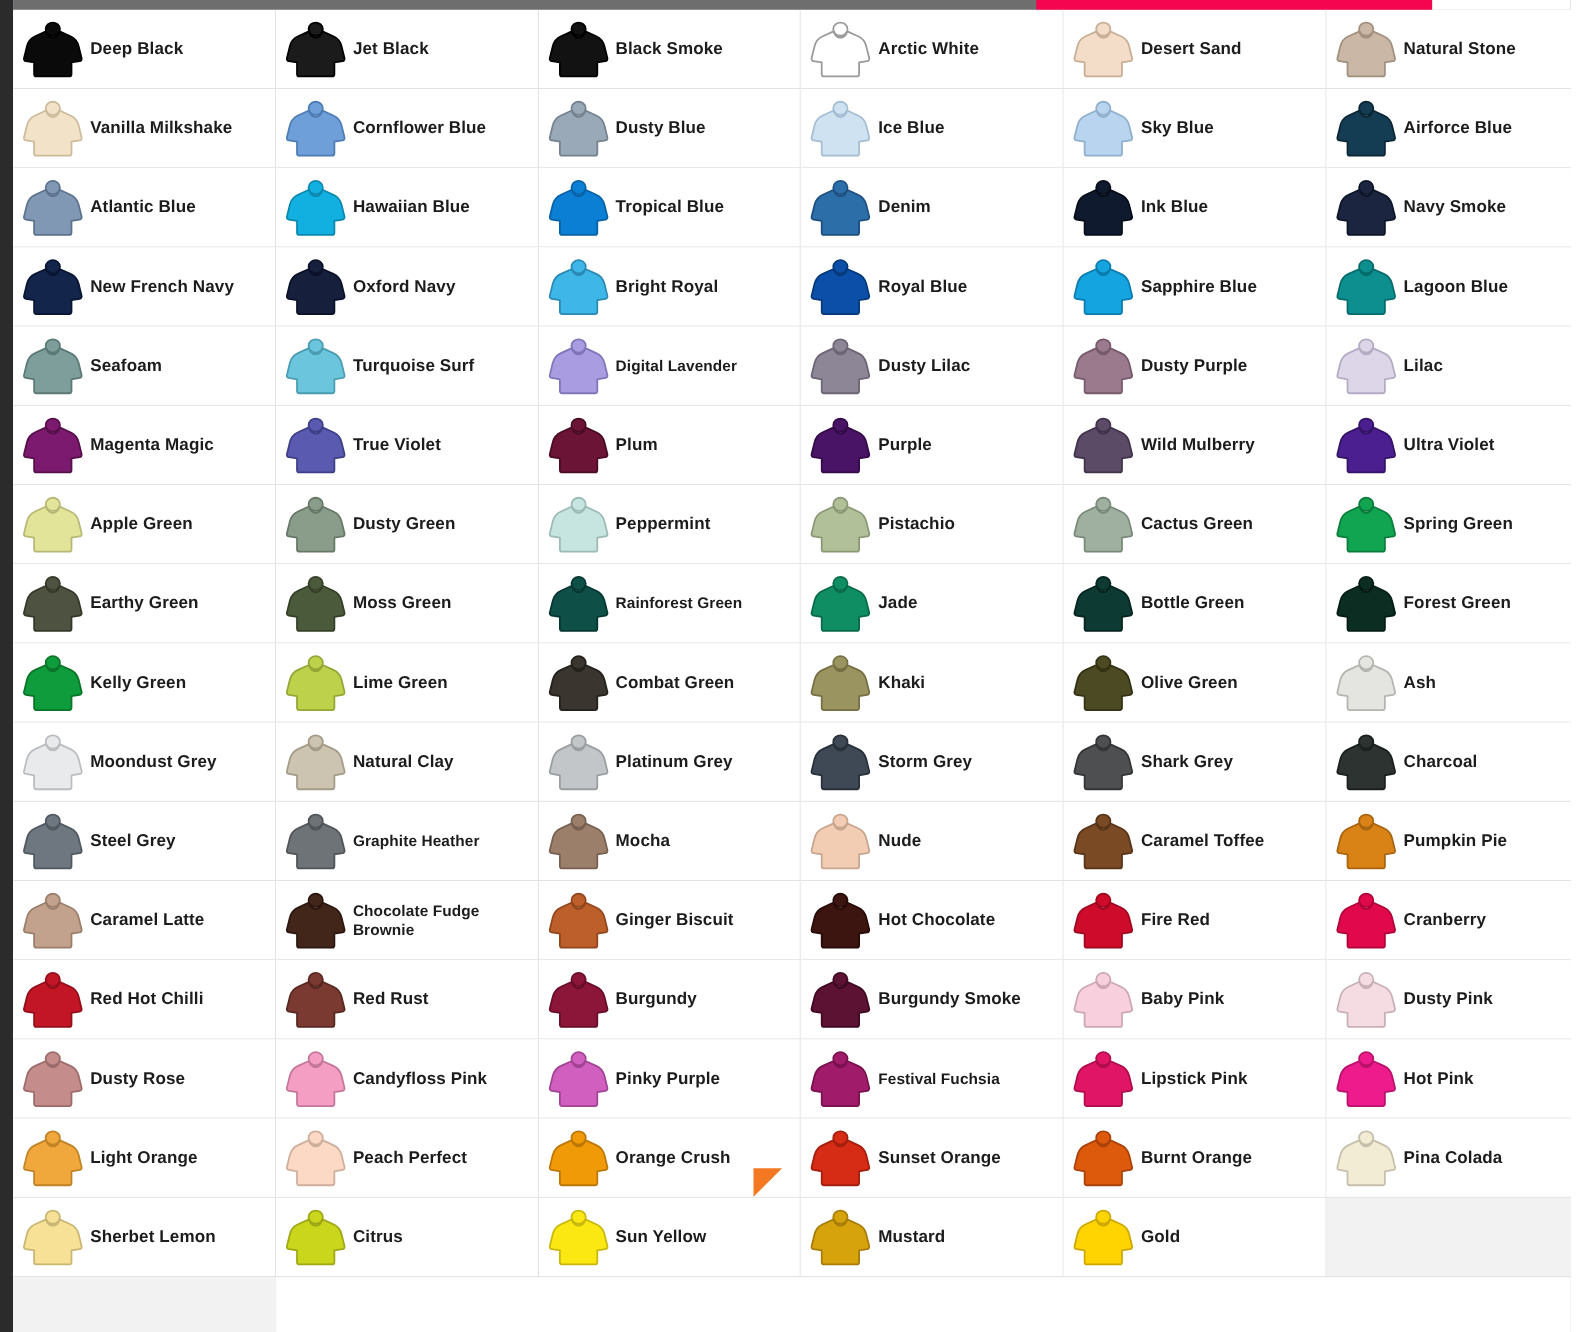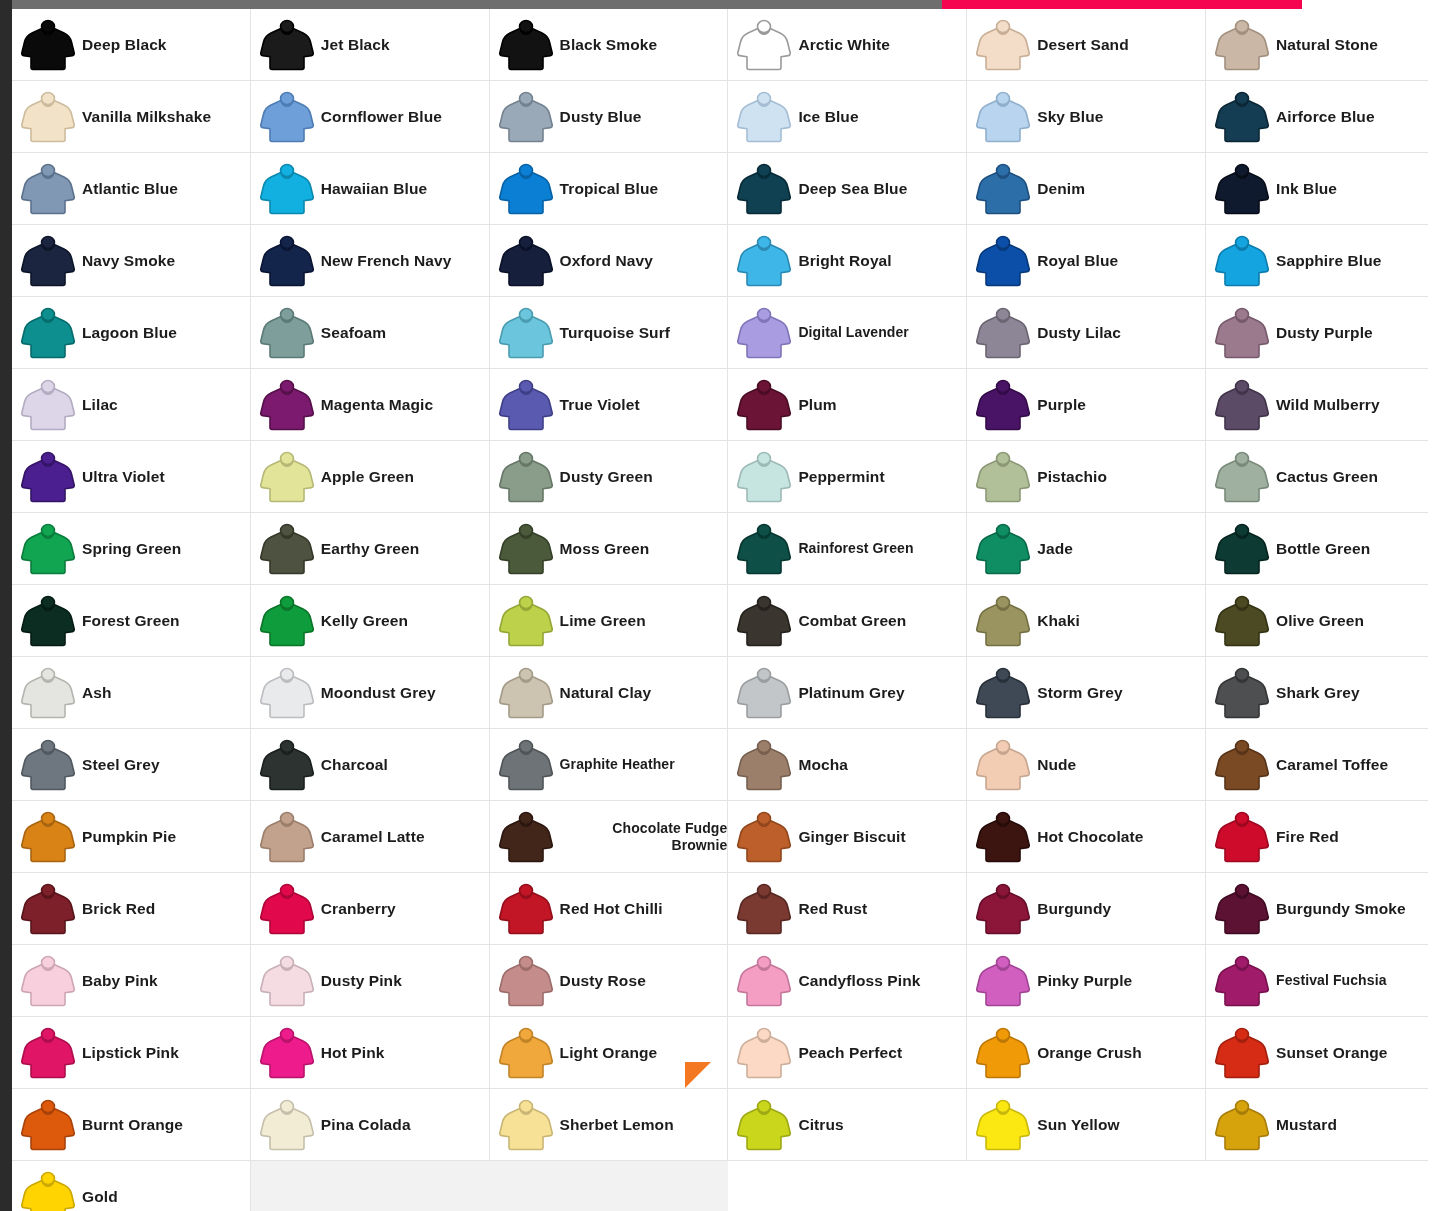--- a/index.html
+++ b/index.html
@@ -83,21 +83,20 @@
   }
   .cell .label {
     font-size: 15.5px;
     font-weight: bold;
     color: #1c1c1c;
     line-height: 1.15;
     letter-spacing: 0.1px;
   }
   .cell .label.small {
     font-size: 14px;
-    text-align: right;
   }
   
   .marker {
     position: absolute;
     left: 685px;
     top: 1062px;
     width: 0; height: 0;
     border-left: 26px solid #f47721;
     border-bottom: 26px solid transparent;
     z-index: 5;
@@ -293,32 +292,20 @@
               <path d="M21.8 9.5 L12 14 C8 15.8 5.5 19 4.5 23 L1.8 34 C1.5 35.3 2.3 36.4 3.6 36.6 L11 37.8 L11 48.5 C11 49.7 11.9 50.5 13 50.5 L43 50.5 C44.1 50.5 45 49.7 45 48.5 L45 37.8 L52.4 36.6 C53.7 36.4 54.5 35.3 54.2 34 L51.5 23 C50.5 19 48 15.8 44 14 L34.2 9.5 C33 13 30.8 15 28 15 C25.2 15 23 13 21.8 9.5 Z"></path>
               <path d="M22 10.2 C23.6 13.6 25.6 15.2 28 15.2 C30.4 15.2 32.4 13.6 34 10.2" fill="none"></path>
             </g>
           </svg>
         </div>
         <div class="label">Tropical Blue</div>
       </div>
       <div class="cell">
         <div class="swatch">
           <svg width="56" height="52" viewBox="0 0 56 52" aria-hidden="true">
-            <g stroke="#082a36" stroke-width="1.6" stroke-linejoin="round" fill="#0f4152">
-              <path d="M21.5 7.5 C21.5 3.6 25 1.5 28 1.5 C31 1.5 34.5 3.6 34.5 7.5 C34.5 11 31.5 13.5 28 13.5 C24.5 13.5 21.5 11 21.5 7.5 Z"></path>
-              <path d="M21.8 9.5 L12 14 C8 15.8 5.5 19 4.5 23 L1.8 34 C1.5 35.3 2.3 36.4 3.6 36.6 L11 37.8 L11 48.5 C11 49.7 11.9 50.5 13 50.5 L43 50.5 C44.1 50.5 45 49.7 45 48.5 L45 37.8 L52.4 36.6 C53.7 36.4 54.5 35.3 54.2 34 L51.5 23 C50.5 19 48 15.8 44 14 L34.2 9.5 C33 13 30.8 15 28 15 C25.2 15 23 13 21.8 9.5 Z"></path>
-              <path d="M22 10.2 C23.6 13.6 25.6 15.2 28 15.2 C30.4 15.2 32.4 13.6 34 10.2" fill="none"></path>
-            </g>
-          </svg>
-        </div>
-        <div class="label">Deep Sea Blue</div>
-      </div>
-      <div class="cell">
-        <div class="swatch">
-          <svg width="56" height="52" viewBox="0 0 56 52" aria-hidden="true">
             <g stroke="#1d5080" stroke-width="1.6" stroke-linejoin="round" fill="#2c6fa8">
               <path d="M21.5 7.5 C21.5 3.6 25 1.5 28 1.5 C31 1.5 34.5 3.6 34.5 7.5 C34.5 11 31.5 13.5 28 13.5 C24.5 13.5 21.5 11 21.5 7.5 Z"></path>
               <path d="M21.8 9.5 L12 14 C8 15.8 5.5 19 4.5 23 L1.8 34 C1.5 35.3 2.3 36.4 3.6 36.6 L11 37.8 L11 48.5 C11 49.7 11.9 50.5 13 50.5 L43 50.5 C44.1 50.5 45 49.7 45 48.5 L45 37.8 L52.4 36.6 C53.7 36.4 54.5 35.3 54.2 34 L51.5 23 C50.5 19 48 15.8 44 14 L34.2 9.5 C33 13 30.8 15 28 15 C25.2 15 23 13 21.8 9.5 Z"></path>
               <path d="M22 10.2 C23.6 13.6 25.6 15.2 28 15.2 C30.4 15.2 32.4 13.6 34 10.2" fill="none"></path>
             </g>
           </svg>
         </div>
         <div class="label">Denim</div>
       </div>
       <div class="cell">
@@ -833,44 +820,44 @@
               <path d="M21.8 9.5 L12 14 C8 15.8 5.5 19 4.5 23 L1.8 34 C1.5 35.3 2.3 36.4 3.6 36.6 L11 37.8 L11 48.5 C11 49.7 11.9 50.5 13 50.5 L43 50.5 C44.1 50.5 45 49.7 45 48.5 L45 37.8 L52.4 36.6 C53.7 36.4 54.5 35.3 54.2 34 L51.5 23 C50.5 19 48 15.8 44 14 L34.2 9.5 C33 13 30.8 15 28 15 C25.2 15 23 13 21.8 9.5 Z"></path>
               <path d="M22 10.2 C23.6 13.6 25.6 15.2 28 15.2 C30.4 15.2 32.4 13.6 34 10.2" fill="none"></path>
             </g>
           </svg>
         </div>
         <div class="label">Shark Grey</div>
       </div>
       <div class="cell">
         <div class="swatch">
           <svg width="56" height="52" viewBox="0 0 56 52" aria-hidden="true">
+            <g stroke="#1a201e" stroke-width="1.6" stroke-linejoin="round" fill="#2c3331">
+              <path d="M21.5 7.5 C21.5 3.6 25 1.5 28 1.5 C31 1.5 34.5 3.6 34.5 7.5 C34.5 11 31.5 13.5 28 13.5 C24.5 13.5 21.5 11 21.5 7.5 Z"></path>
+              <path d="M21.8 9.5 L12 14 C8 15.8 5.5 19 4.5 23 L1.8 34 C1.5 35.3 2.3 36.4 3.6 36.6 L11 37.8 L11 48.5 C11 49.7 11.9 50.5 13 50.5 L43 50.5 C44.1 50.5 45 49.7 45 48.5 L45 37.8 L52.4 36.6 C53.7 36.4 54.5 35.3 54.2 34 L51.5 23 C50.5 19 48 15.8 44 14 L34.2 9.5 C33 13 30.8 15 28 15 C25.2 15 23 13 21.8 9.5 Z"></path>
+              <path d="M22 10.2 C23.6 13.6 25.6 15.2 28 15.2 C30.4 15.2 32.4 13.6 34 10.2" fill="none"></path>
+            </g>
+          </svg>
+        </div>
+        <div class="label">Charcoal</div>
+      </div>
+      <div class="cell">
+        <div class="swatch">
+          <svg width="56" height="52" viewBox="0 0 56 52" aria-hidden="true">
             <g stroke="#515960" stroke-width="1.6" stroke-linejoin="round" fill="#6e7780">
               <path d="M21.5 7.5 C21.5 3.6 25 1.5 28 1.5 C31 1.5 34.5 3.6 34.5 7.5 C34.5 11 31.5 13.5 28 13.5 C24.5 13.5 21.5 11 21.5 7.5 Z"></path>
               <path d="M21.8 9.5 L12 14 C8 15.8 5.5 19 4.5 23 L1.8 34 C1.5 35.3 2.3 36.4 3.6 36.6 L11 37.8 L11 48.5 C11 49.7 11.9 50.5 13 50.5 L43 50.5 C44.1 50.5 45 49.7 45 48.5 L45 37.8 L52.4 36.6 C53.7 36.4 54.5 35.3 54.2 34 L51.5 23 C50.5 19 48 15.8 44 14 L34.2 9.5 C33 13 30.8 15 28 15 C25.2 15 23 13 21.8 9.5 Z"></path>
               <path d="M22 10.2 C23.6 13.6 25.6 15.2 28 15.2 C30.4 15.2 32.4 13.6 34 10.2" fill="none"></path>
             </g>
           </svg>
         </div>
         <div class="label">Steel Grey</div>
       </div>
       <div class="cell">
         <div class="swatch">
           <svg width="56" height="52" viewBox="0 0 56 52" aria-hidden="true">
-            <g stroke="#1a201e" stroke-width="1.6" stroke-linejoin="round" fill="#2c3331">
-              <path d="M21.5 7.5 C21.5 3.6 25 1.5 28 1.5 C31 1.5 34.5 3.6 34.5 7.5 C34.5 11 31.5 13.5 28 13.5 C24.5 13.5 21.5 11 21.5 7.5 Z"></path>
-              <path d="M21.8 9.5 L12 14 C8 15.8 5.5 19 4.5 23 L1.8 34 C1.5 35.3 2.3 36.4 3.6 36.6 L11 37.8 L11 48.5 C11 49.7 11.9 50.5 13 50.5 L43 50.5 C44.1 50.5 45 49.7 45 48.5 L45 37.8 L52.4 36.6 C53.7 36.4 54.5 35.3 54.2 34 L51.5 23 C50.5 19 48 15.8 44 14 L34.2 9.5 C33 13 30.8 15 28 15 C25.2 15 23 13 21.8 9.5 Z"></path>
-              <path d="M22 10.2 C23.6 13.6 25.6 15.2 28 15.2 C30.4 15.2 32.4 13.6 34 10.2" fill="none"></path>
-            </g>
-          </svg>
-        </div>
-        <div class="label">Charcoal</div>
-      </div>
-      <div class="cell">
-        <div class="swatch">
-          <svg width="56" height="52" viewBox="0 0 56 52" aria-hidden="true">
             <g stroke="#4f5457" stroke-width="1.6" stroke-linejoin="round" fill="#6d7376">
               <path d="M21.5 7.5 C21.5 3.6 25 1.5 28 1.5 C31 1.5 34.5 3.6 34.5 7.5 C34.5 11 31.5 13.5 28 13.5 C24.5 13.5 21.5 11 21.5 7.5 Z"></path>
               <path d="M21.8 9.5 L12 14 C8 15.8 5.5 19 4.5 23 L1.8 34 C1.5 35.3 2.3 36.4 3.6 36.6 L11 37.8 L11 48.5 C11 49.7 11.9 50.5 13 50.5 L43 50.5 C44.1 50.5 45 49.7 45 48.5 L45 37.8 L52.4 36.6 C53.7 36.4 54.5 35.3 54.2 34 L51.5 23 C50.5 19 48 15.8 44 14 L34.2 9.5 C33 13 30.8 15 28 15 C25.2 15 23 13 21.8 9.5 Z"></path>
               <path d="M22 10.2 C23.6 13.6 25.6 15.2 28 15.2 C30.4 15.2 32.4 13.6 34 10.2" fill="none"></path>
             </g>
           </svg>
         </div>
         <div class="label small">Graphite Heather</div>
       </div>
       <div class="cell">
@@ -973,32 +960,20 @@
         <div class="swatch">
           <svg width="56" height="52" viewBox="0 0 56 52" aria-hidden="true">
             <g stroke="#9d071f" stroke-width="1.6" stroke-linejoin="round" fill="#cf0b2c">
               <path d="M21.5 7.5 C21.5 3.6 25 1.5 28 1.5 C31 1.5 34.5 3.6 34.5 7.5 C34.5 11 31.5 13.5 28 13.5 C24.5 13.5 21.5 11 21.5 7.5 Z"></path>
               <path d="M21.8 9.5 L12 14 C8 15.8 5.5 19 4.5 23 L1.8 34 C1.5 35.3 2.3 36.4 3.6 36.6 L11 37.8 L11 48.5 C11 49.7 11.9 50.5 13 50.5 L43 50.5 C44.1 50.5 45 49.7 45 48.5 L45 37.8 L52.4 36.6 C53.7 36.4 54.5 35.3 54.2 34 L51.5 23 C50.5 19 48 15.8 44 14 L34.2 9.5 C33 13 30.8 15 28 15 C25.2 15 23 13 21.8 9.5 Z"></path>
               <path d="M22 10.2 C23.6 13.6 25.6 15.2 28 15.2 C30.4 15.2 32.4 13.6 34 10.2" fill="none"></path>
             </g>
           </svg>
         </div>
         <div class="label">Fire Red</div>
-      </div>
-      <div class="cell">
-        <div class="swatch">
-          <svg width="56" height="52" viewBox="0 0 56 52" aria-hidden="true">
-            <g stroke="#59141a" stroke-width="1.6" stroke-linejoin="round" fill="#7d2029">
-              <path d="M21.5 7.5 C21.5 3.6 25 1.5 28 1.5 C31 1.5 34.5 3.6 34.5 7.5 C34.5 11 31.5 13.5 28 13.5 C24.5 13.5 21.5 11 21.5 7.5 Z"></path>
-              <path d="M21.8 9.5 L12 14 C8 15.8 5.5 19 4.5 23 L1.8 34 C1.5 35.3 2.3 36.4 3.6 36.6 L11 37.8 L11 48.5 C11 49.7 11.9 50.5 13 50.5 L43 50.5 C44.1 50.5 45 49.7 45 48.5 L45 37.8 L52.4 36.6 C53.7 36.4 54.5 35.3 54.2 34 L51.5 23 C50.5 19 48 15.8 44 14 L34.2 9.5 C33 13 30.8 15 28 15 C25.2 15 23 13 21.8 9.5 Z"></path>
-              <path d="M22 10.2 C23.6 13.6 25.6 15.2 28 15.2 C30.4 15.2 32.4 13.6 34 10.2" fill="none"></path>
-            </g>
-          </svg>
-        </div>
-        <div class="label">Brick Red</div>
       </div>
       <div class="cell">
         <div class="swatch">
           <svg width="56" height="52" viewBox="0 0 56 52" aria-hidden="true">
             <g stroke="#ad0538" stroke-width="1.6" stroke-linejoin="round" fill="#e1084c">
               <path d="M21.5 7.5 C21.5 3.6 25 1.5 28 1.5 C31 1.5 34.5 3.6 34.5 7.5 C34.5 11 31.5 13.5 28 13.5 C24.5 13.5 21.5 11 21.5 7.5 Z"></path>
               <path d="M21.8 9.5 L12 14 C8 15.8 5.5 19 4.5 23 L1.8 34 C1.5 35.3 2.3 36.4 3.6 36.6 L11 37.8 L11 48.5 C11 49.7 11.9 50.5 13 50.5 L43 50.5 C44.1 50.5 45 49.7 45 48.5 L45 37.8 L52.4 36.6 C53.7 36.4 54.5 35.3 54.2 34 L51.5 23 C50.5 19 48 15.8 44 14 L34.2 9.5 C33 13 30.8 15 28 15 C25.2 15 23 13 21.8 9.5 Z"></path>
               <path d="M22 10.2 C23.6 13.6 25.6 15.2 28 15.2 C30.4 15.2 32.4 13.6 34 10.2" fill="none"></path>
             </g>
           </svg>

